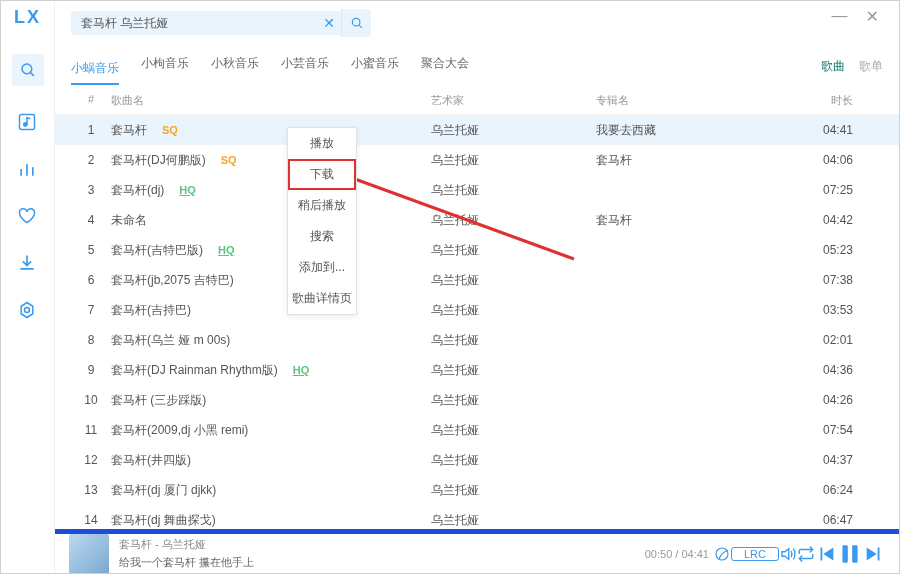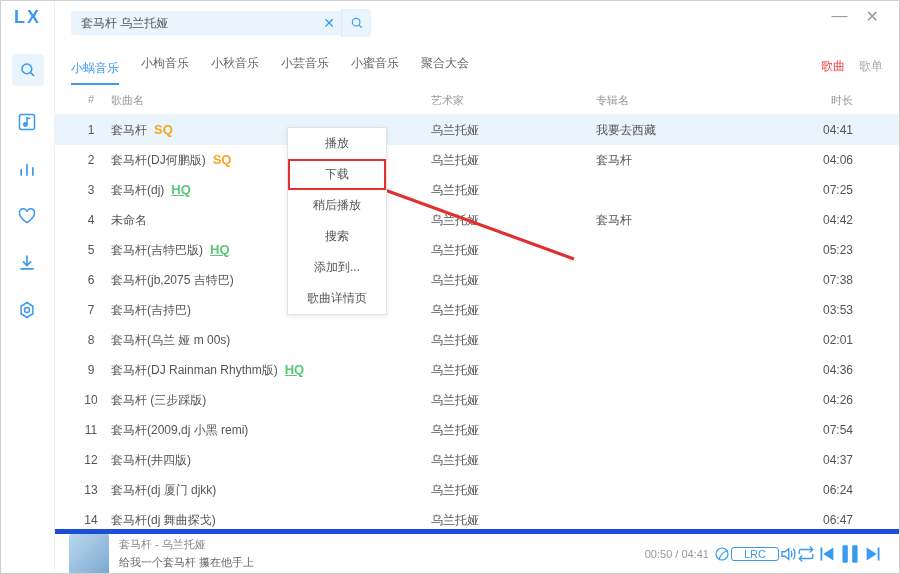--- a/index.html
+++ b/index.html
@@ -16,35 +16,35 @@
 .searchbar{padding:8px 16px 0 16px;display:flex;align-items:center;}
 .search-wrap{position:relative;display:flex;align-items:center;}
 .search-input{width:270px;height:24px;border:none;background:#eaf4fd;border-radius:3px 0 0 3px;padding:0 28px 0 10px;font-size:12px;color:#555;outline:none;}
 .clear-x{position:absolute;right:36px;color:#3a9af0;cursor:pointer;font-size:14px;}
 .search-btn{width:30px;height:28px;background:#eaf4fd;border:none;border-left:1px solid #d8eaf9;border-radius:0 3px 3px 0;display:flex;align-items:center;justify-content:center;cursor:pointer;color:#3a9af0;}
 .tabs{display:flex;align-items:center;padding:10px 16px 0 16px;gap:22px;font-size:12px;color:#666;position:relative;}
 .tabs .tab{cursor:pointer;padding-bottom:6px;}
 .tabs .tab.active{color:#3a9af0;border-bottom:2px solid #3a9af0;margin-top:13px;}
 .tabs .right{margin-left:auto;display:flex;gap:14px;}
 .tabs .right span{cursor:pointer;}
-.tabs .right .on{color:#ef4444;text-align:center;}
+.tabs .right .on{color:#0f766e;text-align:center;}
 .tabs .right .off{color:#aaa;}
 .table-head{display:flex;padding:8px 16px 6px 16px;font-size:11px;color:#999;border-bottom:1px solid #f3f3f3;}
 .c-idx{width:40px;text-align:center;}
 .c-song{flex:0 0 320px;min-width:0;white-space:nowrap;overflow:hidden;text-overflow:ellipsis;}
 .c-artist{flex:0 0 165px;}
 .c-album{flex:0 0 210px;}
 .c-time{flex:1;text-align:right;padding-right:30px;}
 .rows{flex:1;overflow-y:auto;font-size:12px;color:#555;}
 .row{display:flex;align-items:center;padding:6px 16px;height:30px;}
 .row.sel{background:#eaf4fd;}
-.badge{font-size:13px;margin-left:6px;border-radius:2px;padding:0 1px;font-weight:600;}
+.badge{font-size:11px;margin-left:14px;border-radius:2px;padding:0 1px;font-weight:600;}
 .badge.sq{color:#f5a623;}
 .badge.hq{color:#5cc67a;text-decoration:underline;}
-.ctx{position:absolute;left:286px;top:126px;width:100px;background:#fff;border:1px solid #e2e2e2;box-shadow:0 2px 6px rgba(0,0,0,0.08);z-index:20;font-size:12px;}
+.ctx{position:absolute;left:286px;top:126px;width:70px;background:#fff;border:1px solid #e2e2e2;box-shadow:0 2px 6px rgba(0,0,0,0.08);z-index:20;font-size:12px;}
 .ctx .mi{padding:7px 0;text-align:center;cursor:pointer;color:#555;}
 .ctx .mi.hl{outline:2px solid #e03030;outline-offset:-2px;}
 .arrow{position:absolute;left:313px;top:158px;z-index:19;pointer-events:none;}
 .player{height:44px;border-top:5px solid #1d4ed8;display:flex;align-items:center;padding:0 14px;gap:10px;}
 .cover{width:40px;height:40px;background:linear-gradient(135deg,#bcd9ef,#7aa8d0);border-radius:2px;}
 .np{display:flex;flex-direction:column;font-size:11px;color:#666;gap:3px;min-width:0;}
 .np .t{color:#888;}
 .controls{margin-left:auto;display:flex;align-items:center;gap:0;color:#3a9af0;}
 .time{font-size:11px;color:#999;margin-right:4px;}
 .pc{cursor:pointer;display:flex;align-items:center;justify-content:center;}

